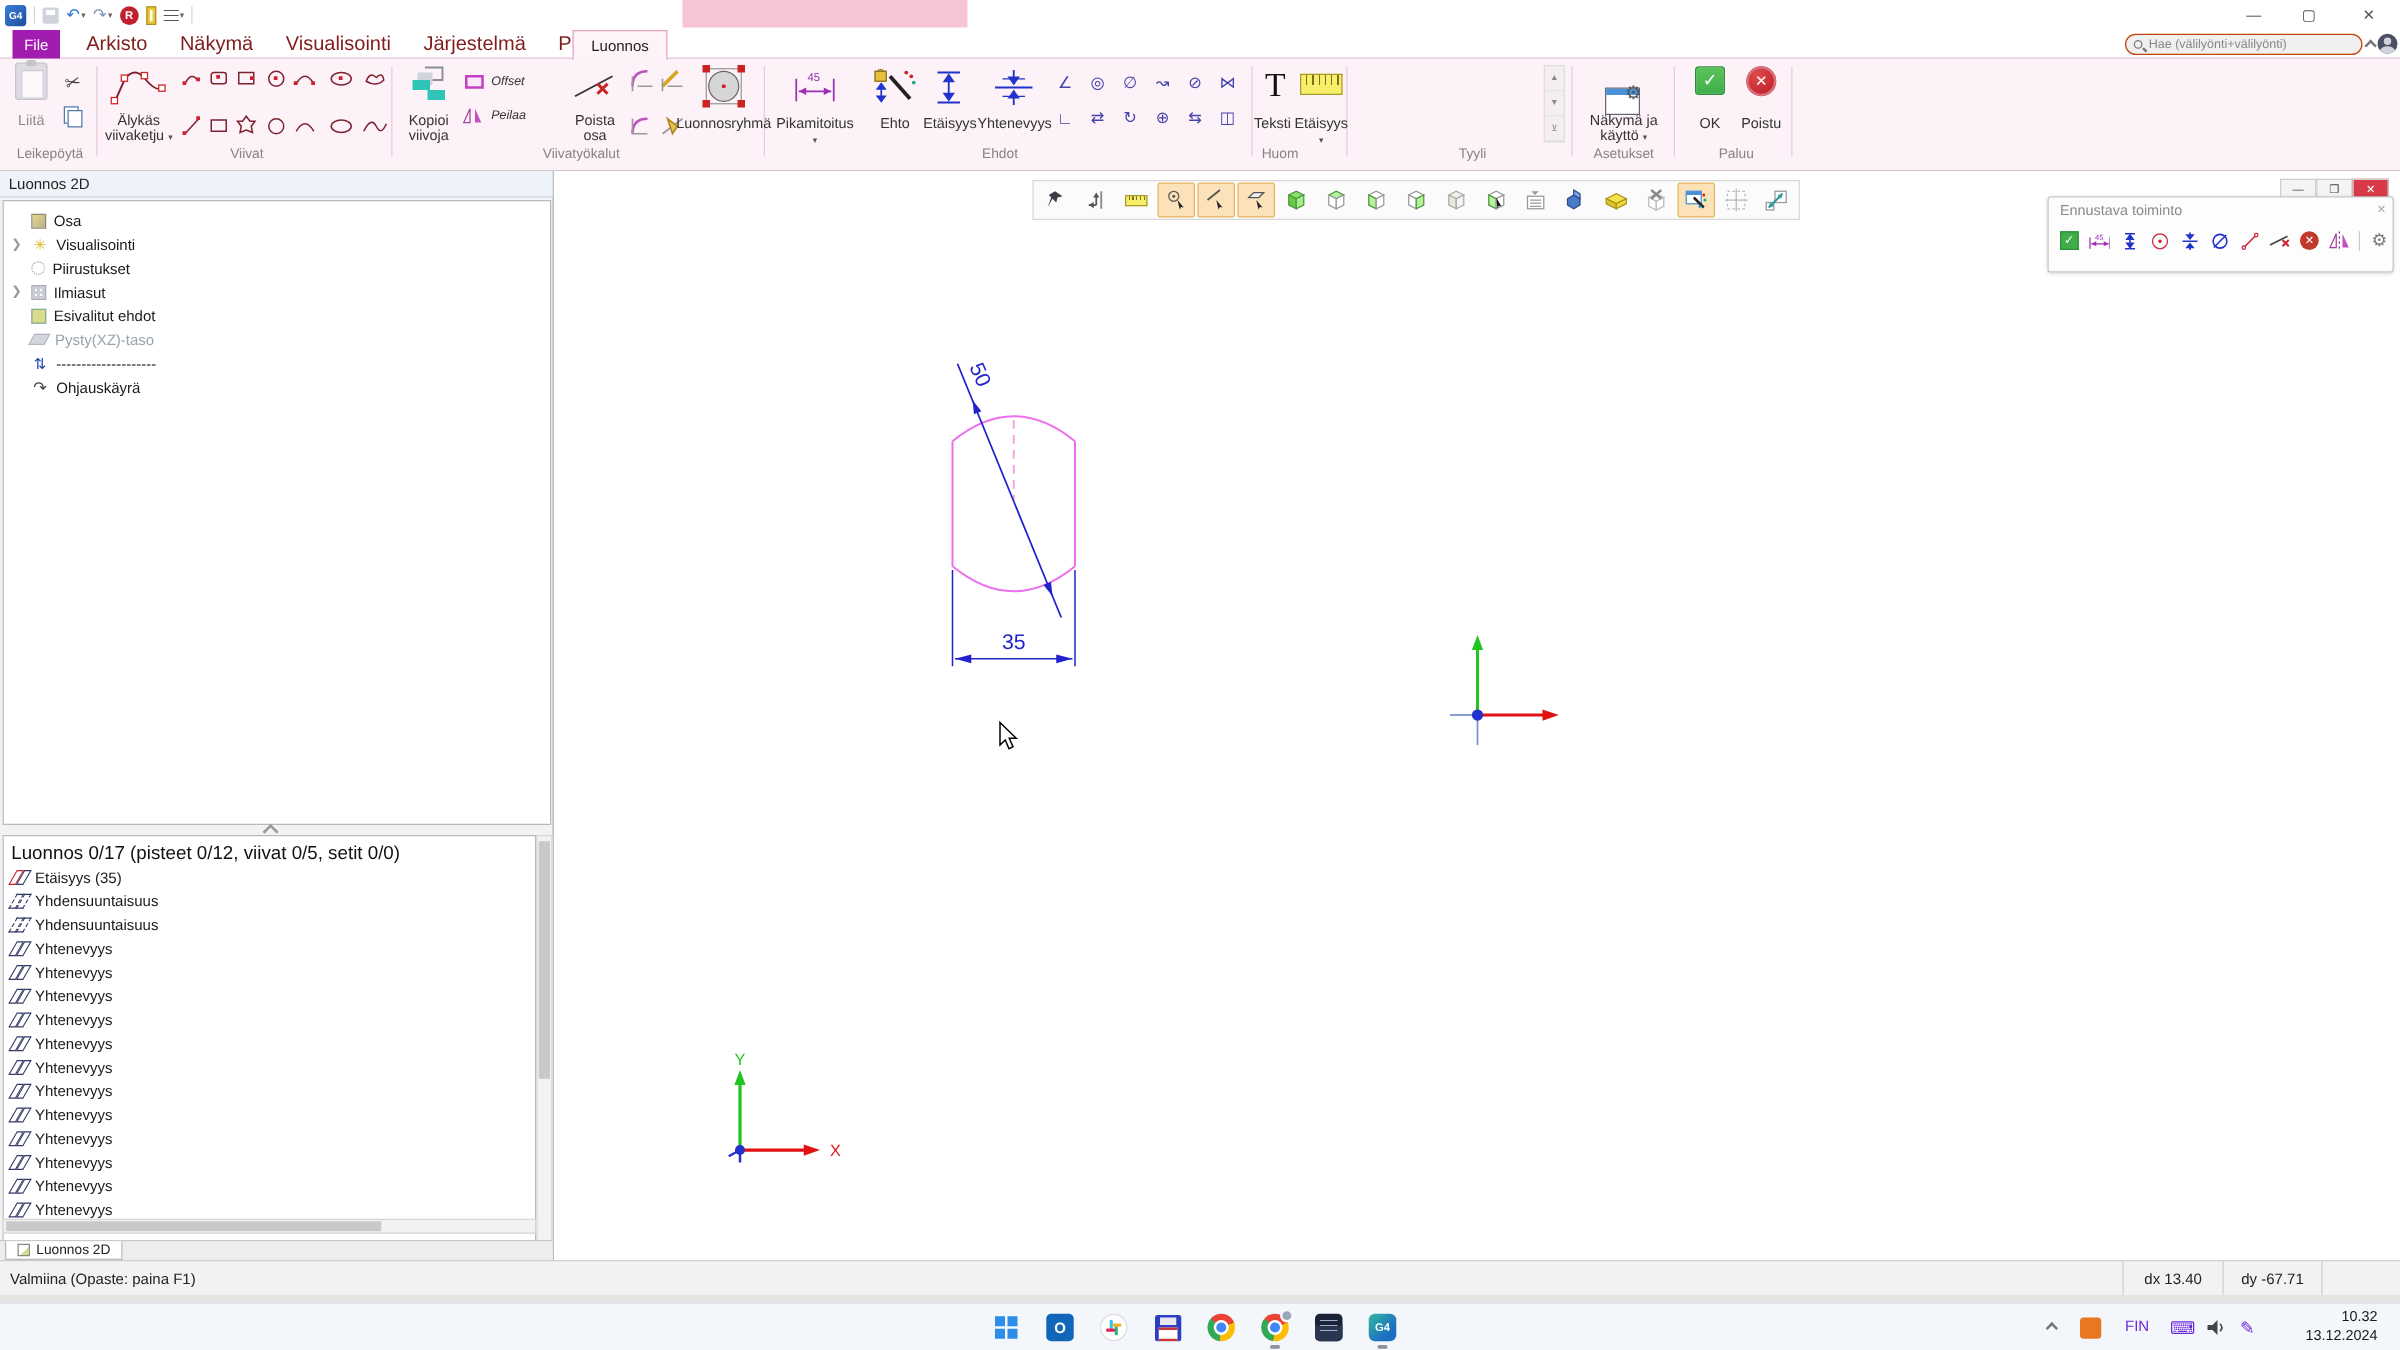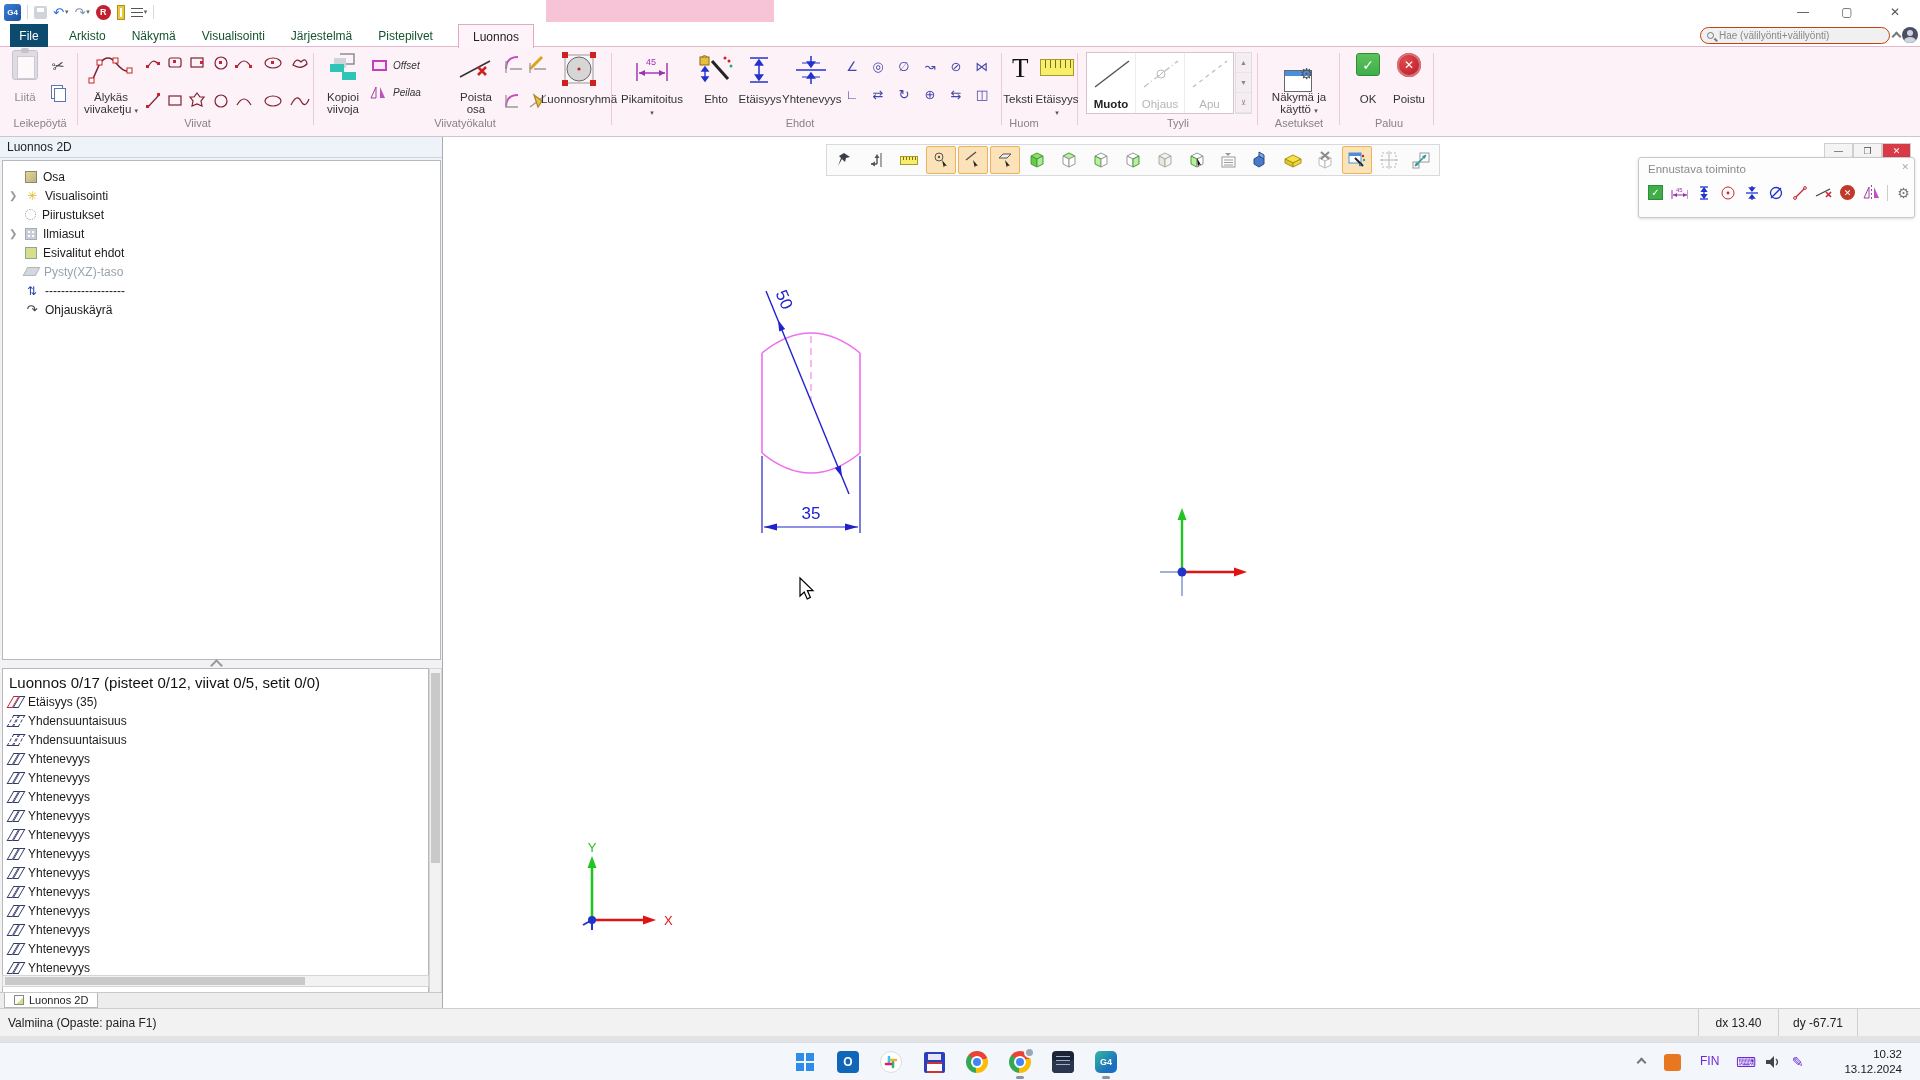--- a/index.html
+++ b/index.html
@@ -22,24 +22,24 @@
   .yellowico { width:8px; height:15px; background:#e8c93a; border:1px solid #b09020; position:relative; }
   .yellowico:after{ content:""; position:absolute; left:2px; top:2px; width:2px; height:9px; background:#fff; }
   .custico { width:12px; height:9px; background:repeating-linear-gradient(#555 0 1px,transparent 1px 4px); }
   #title-pink { position:absolute; left:546px; top:0; width:228px; height:22px; background:#f7c3d7; }
   #title-text { position:absolute; left:810px; top:5px; font-size:12px; color:#8c8c8c; white-space:nowrap; }
   .winbtn { position:absolute; top:0; width:34px; height:24px; display:flex; align-items:center; justify-content:center;
     font-size:12px; color:#555; }
 
   
   #menurow { position:absolute; left:0; top:24px; width:1920px; height:23px; background:#fff; border-bottom:1px solid #e3b7cd; }
-  #file-tab { position:absolute; left:10px; top:0; width:38px; height:23px; background:#0c4a6e; color:#fff;
+  #file-tab { position:absolute; left:10px; top:0; width:38px; height:23px; background:#a21caf; color:#fff;
     font-size:12px; display:flex; align-items:center; justify-content:center; }
   #menu-items { position:absolute; left:56px; top:0; height:23px; display:flex; }
-  .menu-item { padding:0 13px; height:23px; display:flex; align-items:center; font-size:12px; color:#14532d; }
+  .menu-item { padding:0 13px; height:23px; display:flex; align-items:center; font-size:16px; color:#7f1d1d; }
   #active-tab { position:absolute; left:458px; top:0; height:24px; padding:0 14px; background:#fdf3f8;
     border:1px solid #e3a8c6; border-bottom:none; display:flex; align-items:center; font-size:12px; color:#222; z-index:2; }
   #searchbox { position:absolute; left:1700px; top:3px; width:190px; height:17px; background:#f0f0f0;
     border:1px solid #c2410c; border-radius:9px; display:flex; align-items:center; padding:0 6px; gap:5px; }
   .mag { width:7px; height:7px; border:1.5px solid #777; border-radius:50%; position:relative; }
   .mag:after { content:""; position:absolute; left:6px; top:6px; width:4px; height:1.5px; background:#777; transform:rotate(45deg); }
   #searchbox span { font-size:10px; color:#888; white-space:nowrap; }
   .up-chev { width:7px; height:7px; border-left:2px solid #777; border-top:2px solid #777; transform:rotate(45deg); }
   #avatar { position:absolute; left:1902px; top:3px; width:16px; height:16px; border-radius:50%; background:#4a4f63; overflow:hidden; }
   #avatar:before { content:""; position:absolute; left:5px; top:3px; width:6px; height:6px; border-radius:50%; background:#cfd3de; }
@@ -435,42 +435,20 @@
   <div class="rbtn">
     <div class="tico abs" style="left:1012px; top:8px">T</div>
     <div class="biglabel" style="left:994px; top:46px; width:48px">Teksti</div>
   </div>
   <div class="rbtn">
     <div class="rulerico abs" style="left:1040px; top:12px"></div>
     <div class="biglabel" style="left:1034px; top:46px; width:46px"><span>Etäisyys</span><br><span class="caret2">▾</span></div>
   </div>
   <div class="glabel" style="left:994px; width:60px">Huom</div>
 
-  <div class="galbox" style="left:1086px; top:5px; width:148px; height:62px">
-    <div class="galcell" style="left:0; width:49px">
-      <svg width="49" height="40">
-          <line x1="8" y1="34" x2="42" y2="8" stroke="#555" stroke-width="1.5"></line>
-        </svg>
-      <div class="galname">Muoto</div>
-    </div>
-    <div class="galcell" style="left:49px; width:49px">
-      <svg width="49" height="40">
-          <line x1="8" y1="34" x2="42" y2="8" stroke="#bbb" stroke-width="1.2" stroke-dasharray="6 3 1 3"></line>
-          <circle cx="25" cy="21" r="4" fill="none" stroke="#bbb"></circle>
-          <line x1="22" y1="24" x2="28" y2="18" stroke="#bbb"></line>
-        </svg>
-      <div class="galname dim2">Ohjaus</div>
-    </div>
-    <div class="galcell" style="left:98px; width:49px; border-right:none">
-      <svg width="49" height="40">
-          <line x1="8" y1="34" x2="42" y2="8" stroke="#bbb" stroke-width="1.2" stroke-dasharray="4 4"></line>
-        </svg>
-      <div class="galname dim2">Apu</div>
-    </div>
-  </div>
   <div class="galscroll" style="left:1235px; top:5px; height:62px">
     <div>▲</div>
     <div>▼</div>
     <div>⊻</div>
   </div>
   <div class="glabel" style="left:1148px; width:60px">Tyyli</div>
 
   <div class="rbtn">
     <div class="winico abs" style="left:1284px; top:6px"></div>
     <div class="gear abs" style="left:1300px; top:18px">⚙</div>

